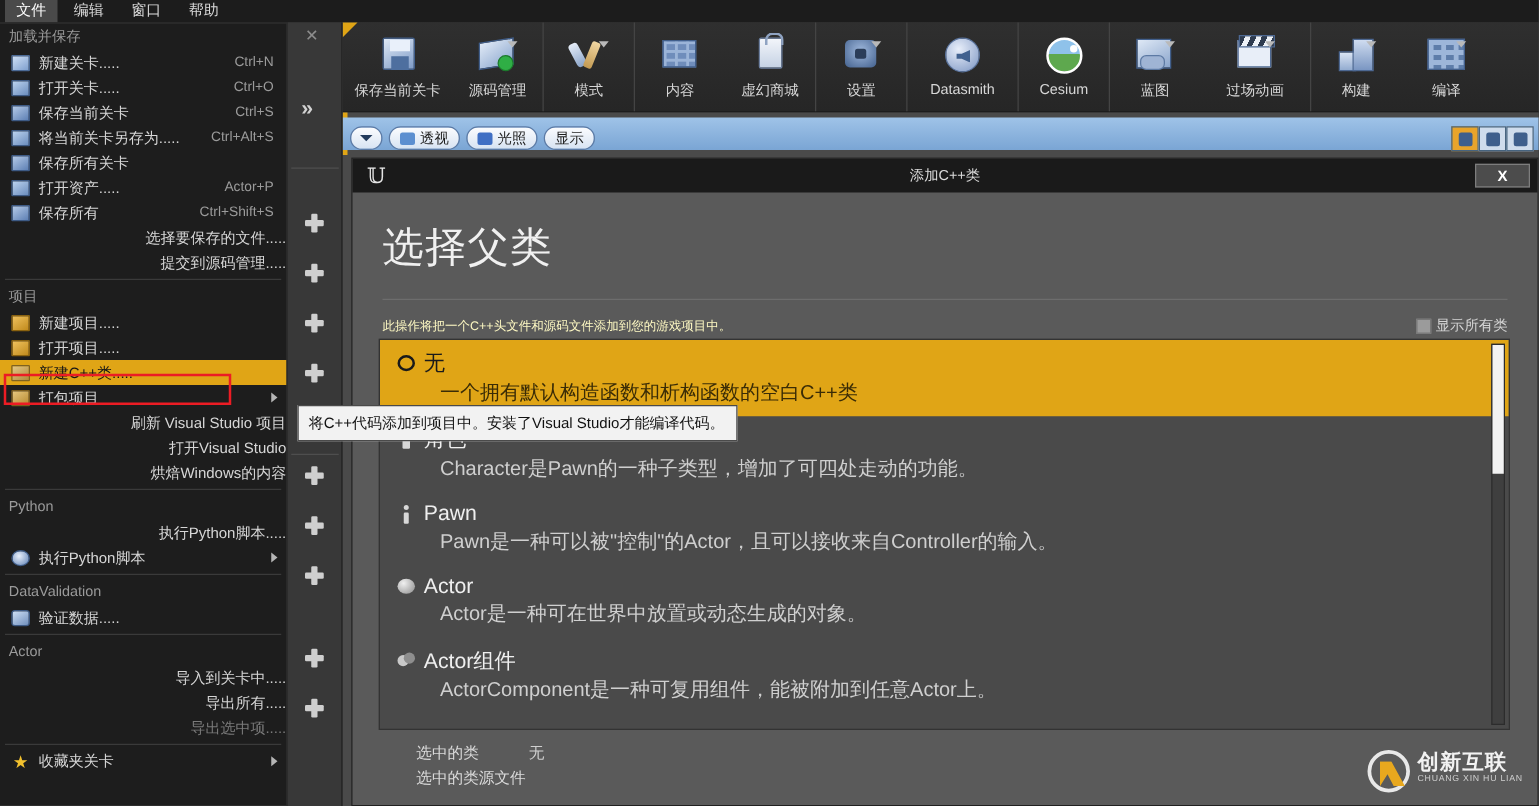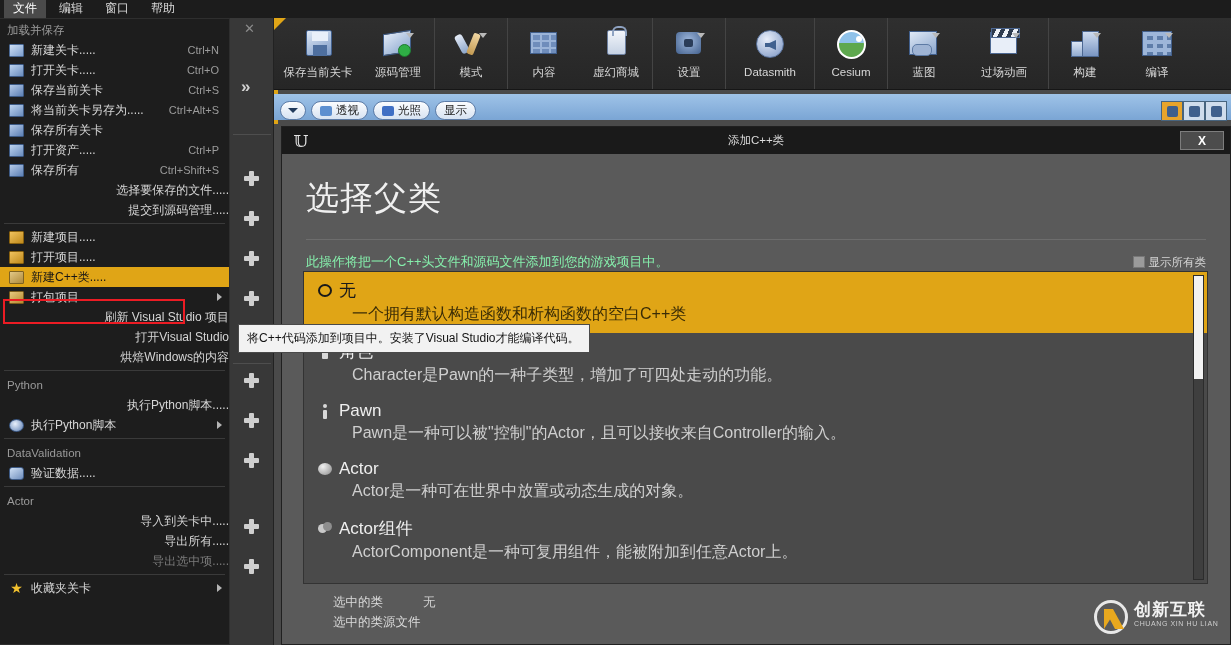--- a/index.html
+++ b/index.html
@@ -226,21 +226,21 @@
     font-size: 12px; font-weight: bold; display:flex; align-items:center;
     justify-content:center;
   }
   .dlg-head { padding: 22px 24px 0 24px; }
   .dlg-h1 { font-size: 33px; color: #f0f0f0; font-weight: normal; letter-spacing: 1px; }
   .dlg-rule { height: 1px; background: #6d6d6d; margin: 18px 0 0 0; }
   .dlg-subrow {
     display: flex; align-items: center; justify-content: space-between;
     padding: 13px 24px 0 24px;
   }
-  .dlg-sub { font-size: 13px; color: #86efac; }
+  .dlg-sub { font-size: 10px; color: #fef9c3; }
   .showall { display: flex; align-items: center; font-size: 11.5px; color: #d5d5d5; }
   .showall .cb {
     width: 12px; height: 12px; background: #9b9b9b; border: 1px solid #777;
     margin-right: 4px;
   }
 
   .classlist {
     position: absolute; left: 303px; top: 271px; width: 905px; height: 313px;
     background: #4a4a4a; border: 1px solid #333; overflow: hidden;
   }
@@ -571,36 +571,37 @@
         <span class="mi-icon">
           <span class="ic ic-save"></span>
         </span>
         <span class="mi-label">保存所有关卡</span>
       </div>
       <div class="menu-row">
         <span class="mi-icon">
           <span class="ic ic-green"></span>
         </span>
         <span class="mi-label">打开资产.....</span>
-        <span class="mi-key">Ctrl+P</span>
+        <span class="mi-key">Actor+P</span>
       </div>
       <div class="menu-row">
         <span class="mi-icon">
           <span class="ic ic-save"></span>
         </span>
         <span class="mi-label">保存所有</span>
         <span class="mi-key">Ctrl+Shift+S</span>
       </div>
       <div class="menu-row no-icon">
         <span class="mi-label">选择要保存的文件.....</span>
       </div>
       <div class="menu-row no-icon">
         <span class="mi-label">提交到源码管理.....</span>
       </div>
       <div class="menu-sep"></div>
+      <div class="menu-section">项目</div>
       <div class="menu-row">
         <span class="mi-icon">
           <span class="ic ic-folder"></span>
         </span>
         <span class="mi-label">新建项目.....</span>
       </div>
       <div class="menu-row">
         <span class="mi-icon">
           <span class="ic ic-folder"></span>
         </span>

